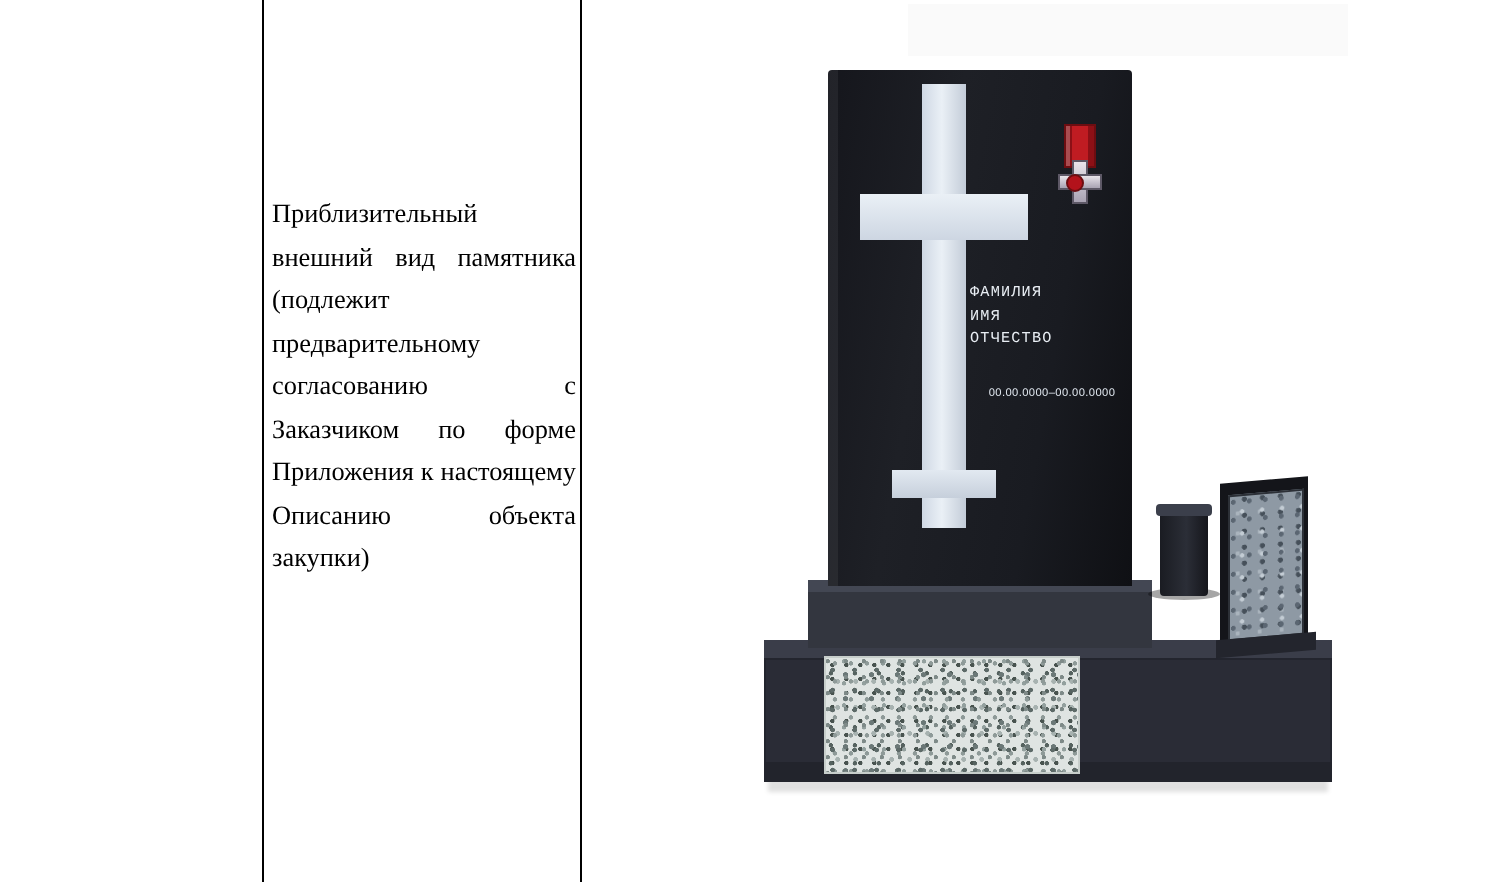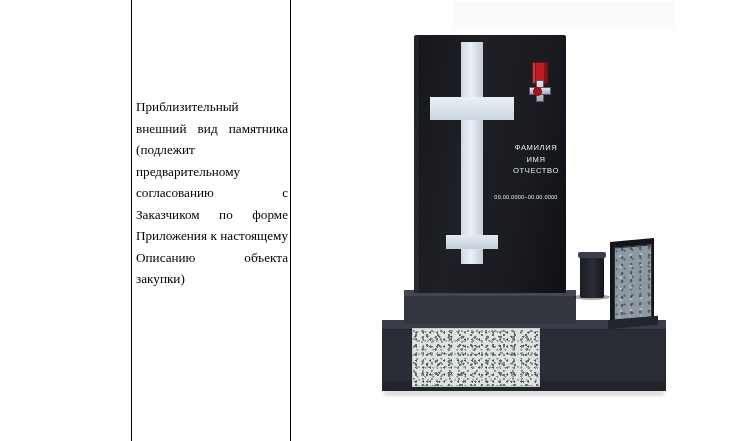--- a/index.html
+++ b/index.html
@@ -202,26 +202,26 @@
     left: 72px;
     top: 233px;
     width: 52px;
     height: 14px;
     background: linear-gradient(180deg, #e2e9f1 0%, #c6cfdb 100%);
   }
 
   
   .name-block {
     position: absolute;
-    left: 123px;
+    left: 111px;
     top: 140px;
     width: 78px;
-    text-align: center;
+    text-align: left;
     color: #e9eef4;
-    font-family: Liberation Sans, sans-serif;
+    font-family: Liberation Mono, monospace;
     font-size: 7.6px;
     line-height: 11.5px;
     letter-spacing: 0.6px;
   }
   .name-dates {
     position: absolute;
     left: 108px;
     top: 192px;
     width: 88px;
     text-align: center;

